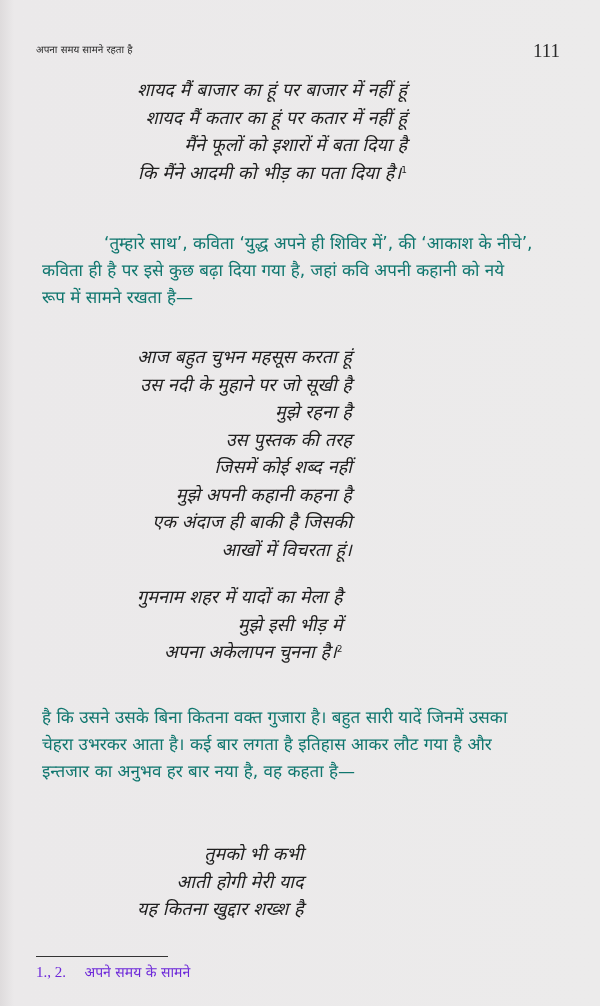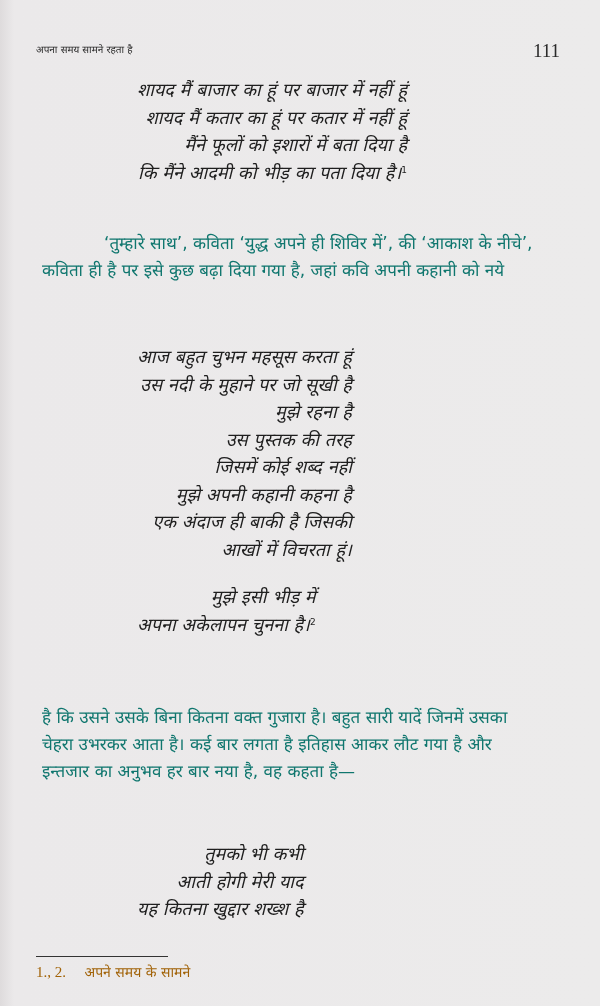--- a/index.html
+++ b/index.html
@@ -18,21 +18,21 @@
 
   .verse { position: absolute; left: 137px; font-style: italic; font-size: 18px; line-height: 27.5px; color: #1e1e1e; text-align: right; }
   .verse .line { display: block; white-space: nowrap; }
   .verse sup { font-size: 9px; font-style: normal; vertical-align: top; position: relative; top: -2px; }
 
   .para { position: absolute; left: 36px; width: 534px; font-size: 17px; line-height: 27px; color: #0f766e; text-align: justify; margin-left: 6px; }
   .para .line { display: block; white-space: nowrap; }
   .para .indent { padding-left: 62px; }
 
   .footnote-rule { position: absolute; left: 36px; top: 956px; width: 132px; border-top: 1px solid #333; }
-  .footnote { position: absolute; left: 36px; top: 962px; font-size: 14px; color: #a16207; }
+  .footnote { position: absolute; left: 36px; top: 962px; font-size: 14px; color: #6d28d9; }
   .footnote .mark { font-family: "Liberation Serif", serif; font-size: 15px; margin-right: 14px; }
 </style>
 </head>
 <body>
 
 <div class="page">
 
   <div class="header">
     <span class="running-head">अपना समय सामने रहता है</span>
     <span class="page-num">111</span>
@@ -41,34 +41,36 @@
   <div class="verse" style="top:76px;">
     <span class="line">शायद मैं बाजार का हूं पर बाजार में नहीं हूं</span>
     <span class="line">शायद मैं कतार का हूं पर कतार में नहीं हूं</span>
     <span class="line">मैंने फूलों को इशारों में बता दिया है</span>
     <span class="line"><span>कि मैंने आदमी को भीड़ का पता दिया है।</span><sup>1</sup></span>
   </div>
 
   <div class="para" style="top:230px;">
     <span class="line indent">‘तुम्हारे साथ’, कविता ‘युद्ध अपने ही शिविर में’, की ‘आकाश के नीचे’,</span>
     <span class="line">कविता ही है पर इसे कुछ बढ़ा दिया गया है, जहां कवि अपनी कहानी को नये</span>
+    <span class="line">रूप में सामने रखता है—</span>
   </div>
 
   <div class="verse" style="top:343px;">
     <span class="line">आज बहुत चुभन महसूस करता हूं</span>
     <span class="line">उस नदी के मुहाने पर जो सूखी है</span>
     <span class="line">मुझे रहना है</span>
     <span class="line">उस पुस्तक की तरह</span>
     <span class="line">जिसमें कोई शब्द नहीं</span>
     <span class="line">मुझे अपनी कहानी कहना है</span>
     <span class="line">एक अंदाज ही बाकी है जिसकी</span>
     <span class="line">आखों में विचरता हूं।</span>
   </div>
 
   <div class="verse" style="top:583px;">
+    <span class="line">गुमनाम शहर में यादों का मेला है</span>
     <span class="line">मुझे इसी भीड़ में</span>
     <span class="line"><span>अपना अकेलापन चुनना है।</span><sup>2</sup></span>
   </div>
 
   <div class="para" style="top:704px;">
     <span class="line">है कि उसने उसके बिना कितना वक्त गुजारा है। बहुत सारी यादें जिनमें उसका</span>
     <span class="line">चेहरा उभरकर आता है। कई बार लगता है इतिहास आकर लौट गया है और</span>
     <span class="line">इन्तजार का अनुभव हर बार नया है, वह कहता है—</span>
   </div>
 

